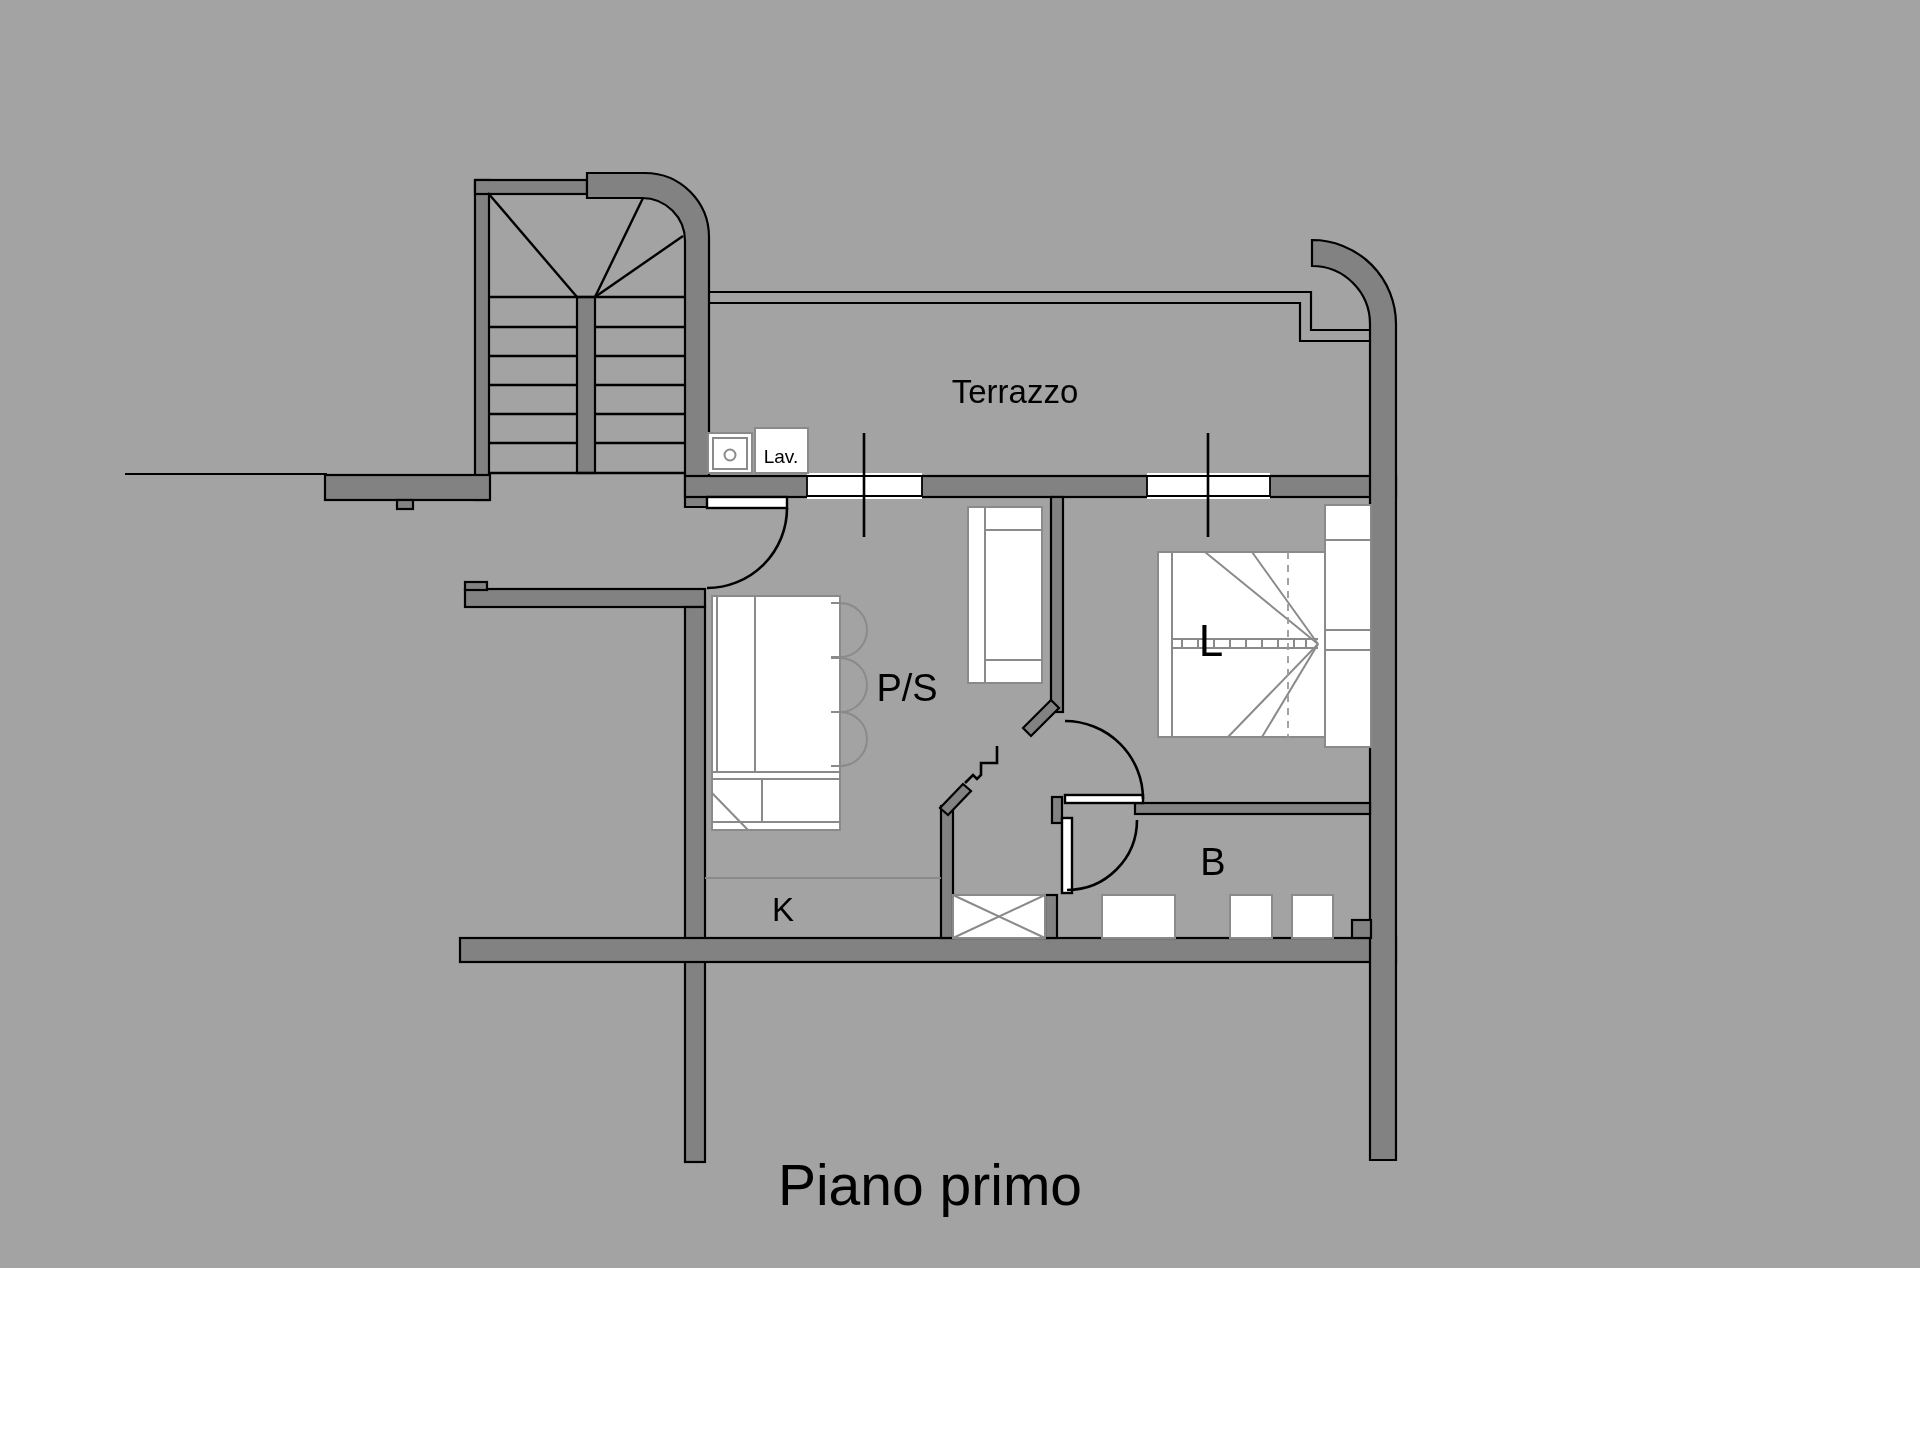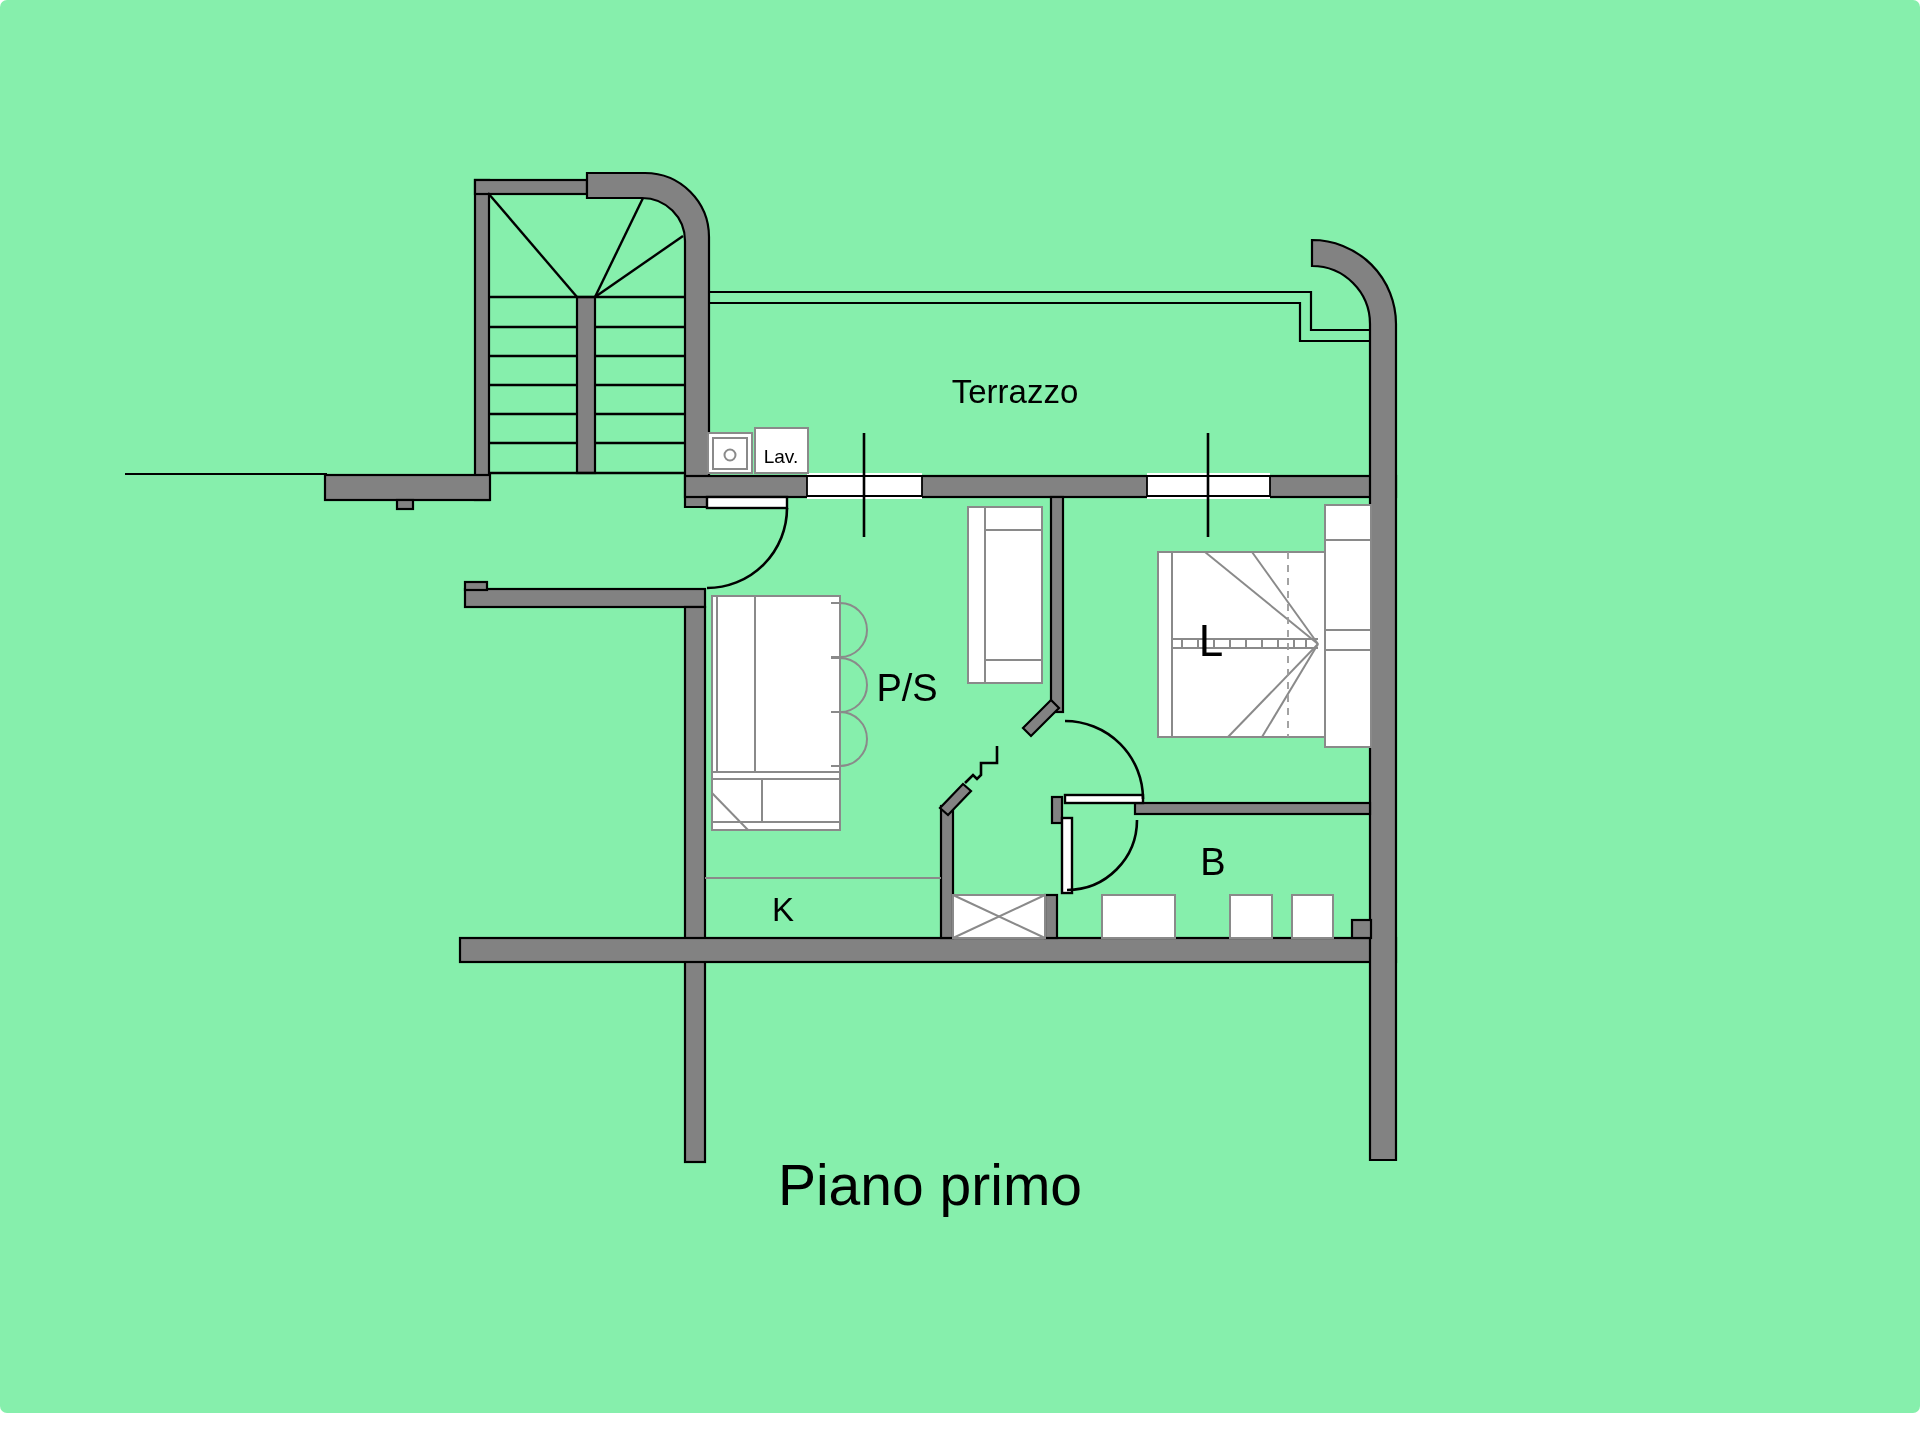--- a/index.html
+++ b/index.html
@@ -1,17 +1,17 @@
 <!DOCTYPE html>
 <html><head>
 <meta charset="utf-8">
 <style>
   html,body{margin:0;padding:0;background:#ffffff;}
-  #canvas{position:relative;width:1920px;height:1413px;background:#86efac;overflow:hidden;
-          font-family:"Liberation Sans","DejaVu Sans",sans-serif;border-radius:7px;}
+  #canvas{position:relative;width:1920px;height:1268px;background:#a3a3a3;overflow:hidden;
+          font-family:"Liberation Sans","DejaVu Sans",sans-serif;}
   svg{position:absolute;left:0;top:0;}
   .wall{fill:#828282;stroke:#000000;stroke-width:2.2;}
   .furn{stroke:#8a8a8a;stroke-width:2;fill:#ffffff;}
   .furnline{stroke:#8a8a8a;stroke-width:2;fill:none;}
   .doorleaf{fill:#ffffff;stroke:#000000;stroke-width:2.4;}
   .doorarc{fill:none;stroke:#000000;stroke-width:2.6;}
   text{fill:#000000;}
   .lbl{font-family:"Liberation Sans","DejaVu Sans",sans-serif;}
 </style>
 </head>

